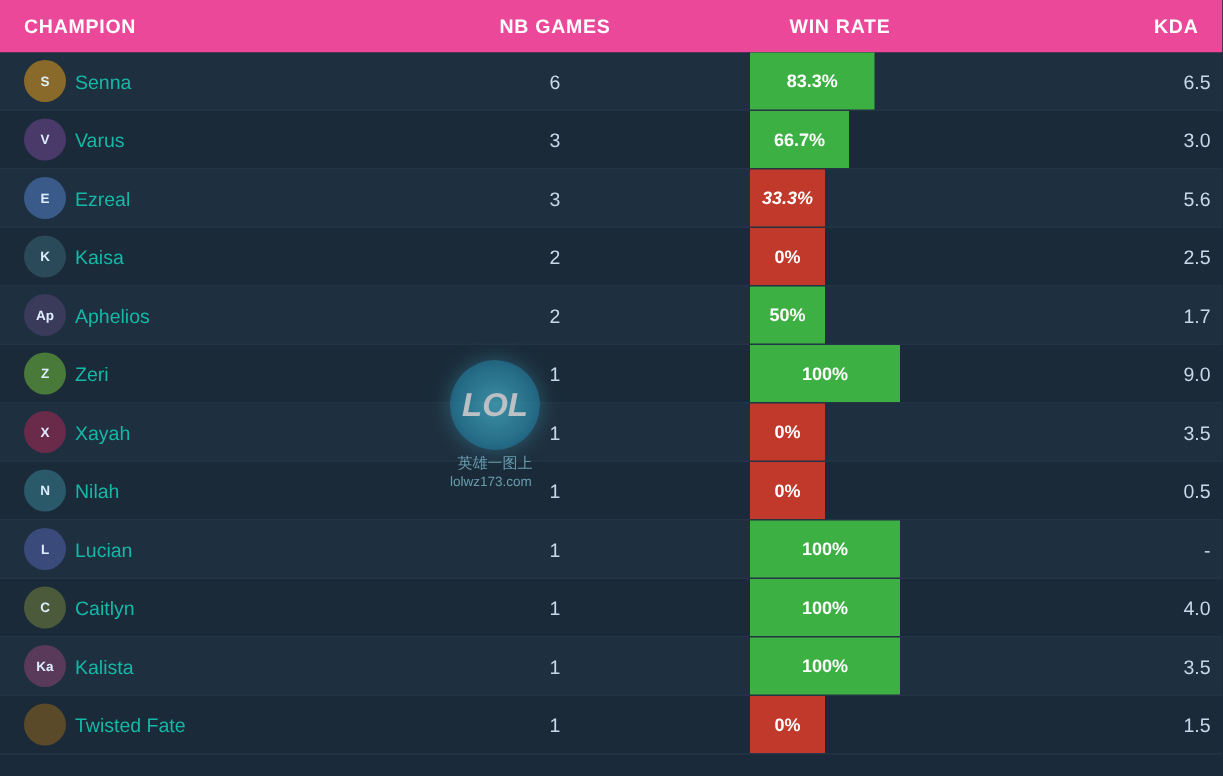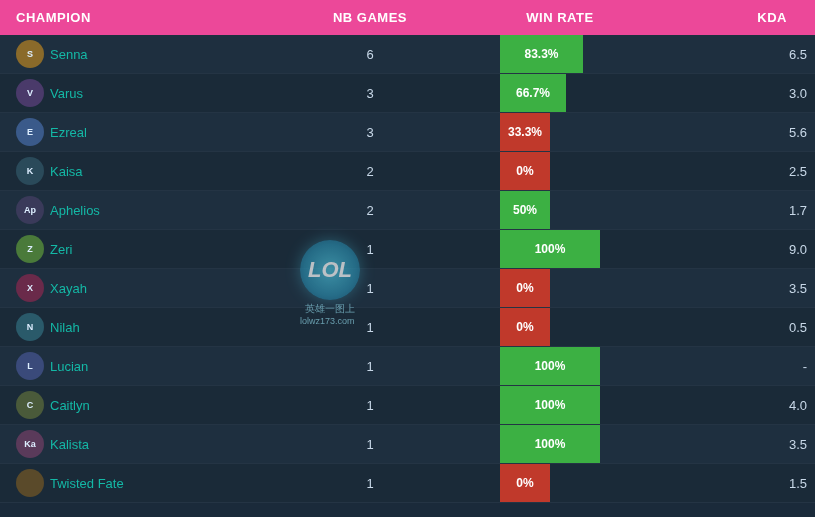--- a/index.html
+++ b/index.html
@@ -26,21 +26,21 @@
     thead th {
       padding: 10px 8px;
       text-align: left;
       font-weight: bold;
       font-size: 13px;
       color: #ffffff;
       letter-spacing: 0.5px;
     }
     thead th.right {
       text-align: right;
-      padding-right: 28px;
+      padding-right: 16px;
     }
     thead th.center {
       text-align: center;
     }
     tbody tr {
       border-bottom: 1px solid #243444;
     }
     tbody tr:nth-child(odd) {
       background-color: #1e2f3f;
     }
@@ -210,21 +210,21 @@
     <div class="champion-cell">
       <div class="champion-icon" style="background-color:#3a5a8a;">
         <span style="font-size:9px;font-weight:bold;color:#ddeeff;">E</span>
       </div>
       <span class="champion-name">Ezreal</span>
     </div>
   </td>
             <td class="nb-games">3</td>
             <td class="win-rate-cell">
     <div class="win-rate-bar-container">
-      <div class="win-rate-bar red" style="width:45px;">
+      <div class="win-rate-bar red" style="width:45px;font-style:italic;">
         33.3%
       </div>
     </div>
   </td>
             <td class="kda-cell">5.6</td>
           </tr>
           <tr>
             <td style="padding-left: 16px;">
     <div class="champion-cell">
       <div class="champion-icon" style="background-color:#2a4a5a;">

